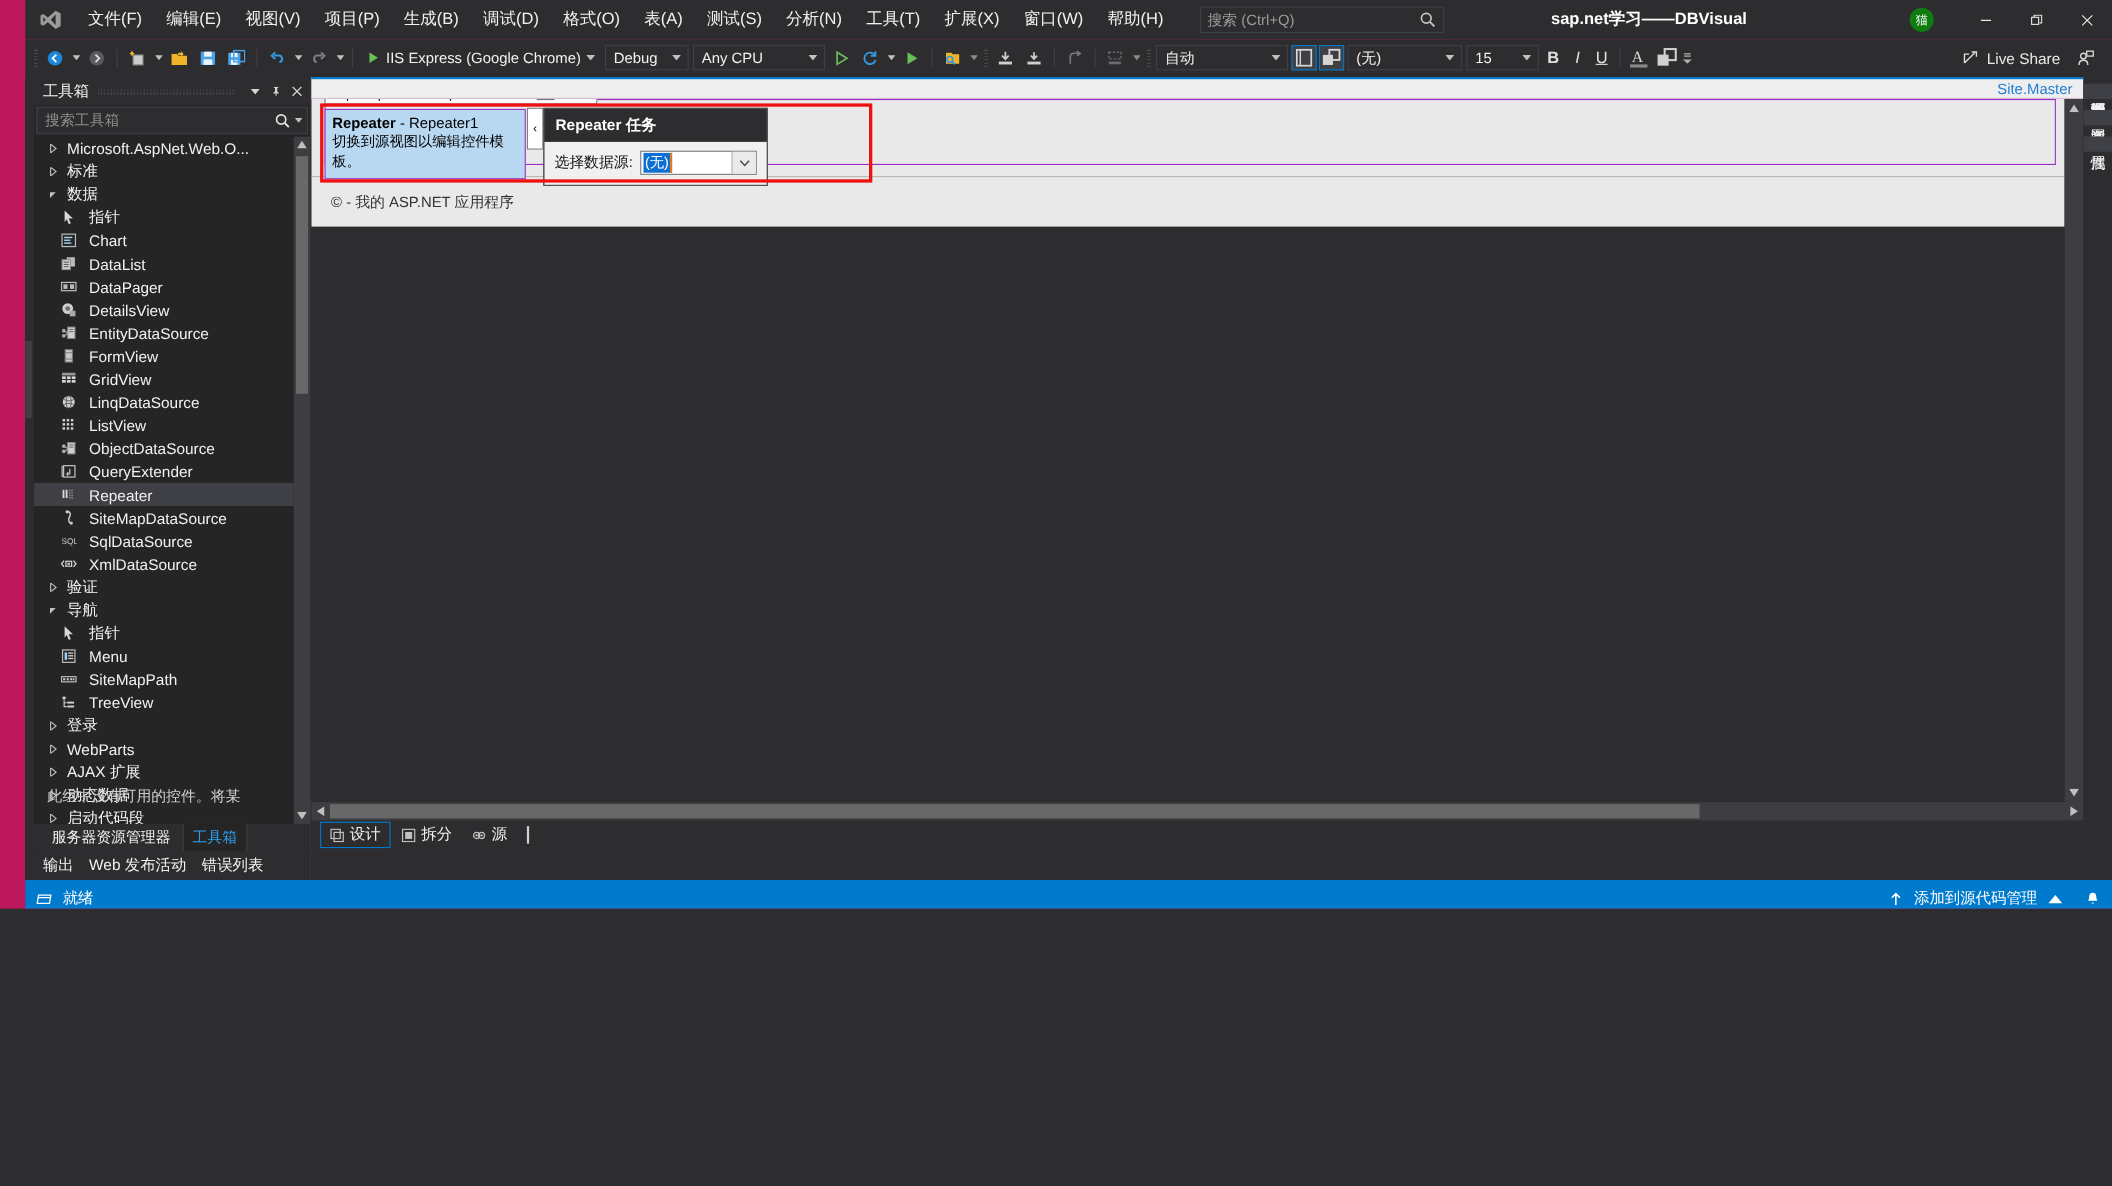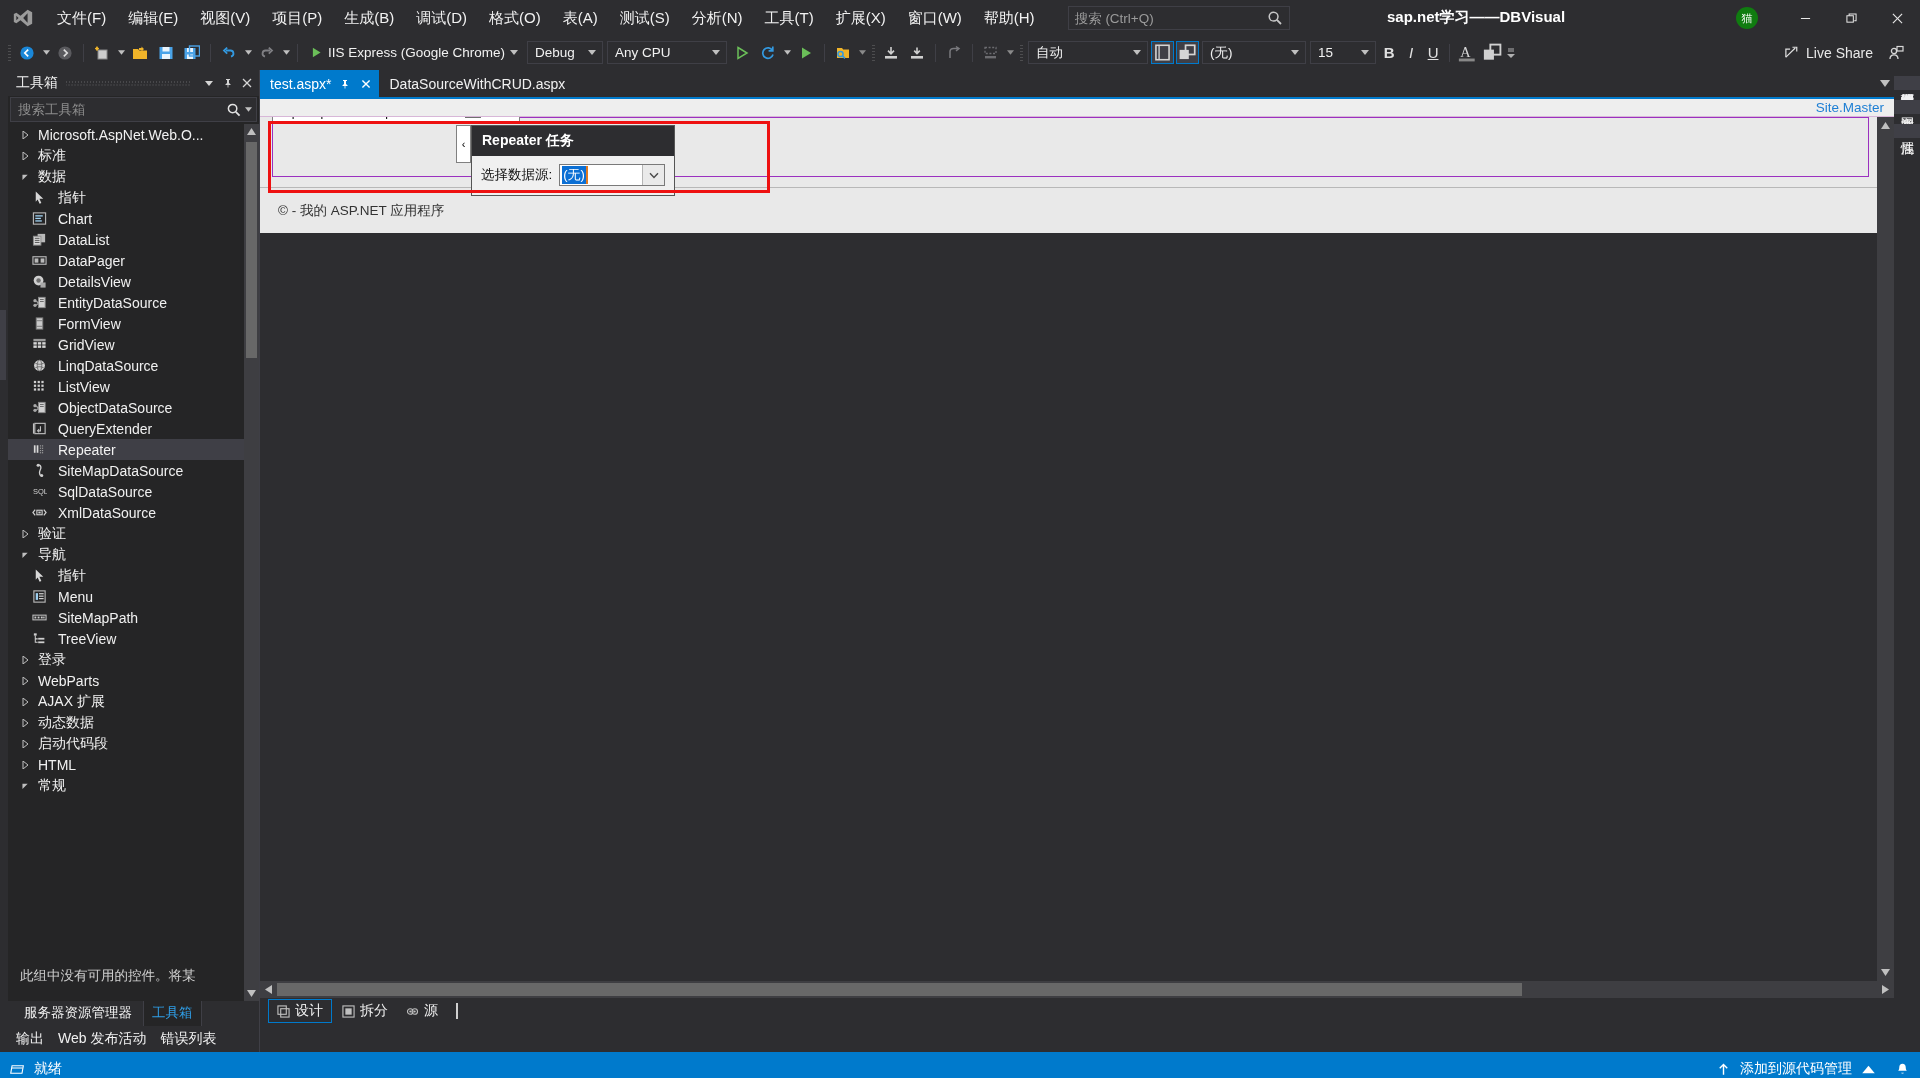--- a/index.html
+++ b/index.html
@@ -3,21 +3,21 @@
 <meta charset="utf-8">
 <style>
   * { box-sizing: border-box; margin:0; padding:0; }
   html,body{
     width:1920px; height:1078px; overflow:hidden;
     background:#2d2d30;
     font-family:"Liberation Sans","DejaVu Sans",sans-serif;
     color:#f1f1f1;
     -webkit-font-smoothing:antialiased;
   }
-  .app{position:relative;width:1920px;height:1078px;display:flex;flex-direction:column;background:#be185d;}
+  .app{position:relative;width:1920px;height:826px;display:flex;flex-direction:column;background:#be185d;padding-left:23px;}
 
   
   .menubar{height:36px;background:#2d2d30;display:flex;align-items:center;padding-left:10px;flex:0 0 36px;position:relative;}
   .vs-logo{width:26px;height:26px;display:flex;align-items:center;justify-content:center;margin-right:10px;}
   .vs-logo svg{width:20px;height:20px;}
   .menu-item{font-size:15px;color:#f1f1f1;padding:3px 11px;white-space:nowrap;cursor:default;line-height:20px;}
   .search-wrap{margin-left:22px;width:222px;height:24px;border:1px solid #3f3f46;background:#2d2d30;display:flex;align-items:center;padding:0 6px;position:relative;}
   .search-wrap input{flex:1;background:transparent;border:none;outline:none;color:#cfcfcf;font-size:13.5px;font-family:inherit;}
   .search-wrap input::placeholder{color:#9b9b9b;}
   .search-ico{width:16px;height:16px;opacity:.85;}
@@ -868,59 +868,41 @@
         <div class="tb-tab active">工具箱</div>
       </div>
       <div class="bottom-tabs">
         <div class="bt-tab">输出</div>
         <div class="bt-tab">Web 发布活动</div>
         <div class="bt-tab">错误列表</div>
       </div>
     </div>
 
     <div class="center">
-      <div class="doctabs">
-        <div class="dtab active">
-          <span>test.aspx*</span>
-          <span class="pin">
-              <svg viewBox="0 0 10 10">
-                <path d="M3 1h4v1H6v3l1.6 1.6V7H5.4v2.4h-.8V7H2.4v-.4L4 5V2H3z" fill="#fff"></path>
-              </svg>
-            </span>
-          <span class="x">
-              <svg viewBox="0 0 10 10">
-                <line x1="1.4" y1="1.4" x2="8.6" y2="8.6" stroke="#fff" stroke-width="1.4"></line>
-                <line x1="8.6" y1="1.4" x2="1.4" y2="8.6" stroke="#fff" stroke-width="1.4"></line>
-              </svg>
-            </span>
-        </div>
-        <div class="dtab">
-          <span>DataSourceWithCRUD.aspx</span>
-        </div>
-        <div class="dtab-fill">
-          <svg viewBox="0 0 10 7">
-              <path d="M5 7 0 0h10z" fill="#c0c0c0"></path>
-            </svg>
-        </div>
-      </div>
 
       <div class="master-bar">
         <span class="master-link">Site.Master</span>
       </div>
 
       <div class="designer">
         <div class="dz">
 
 
           <div class="content-area" style="height:60px;">
             <div class="mc-region" style="height:60px;right:8px;"></div>
             <div class="tag-maincontent">MainContent（自定义）</div>
             <div class="tag-repeater" style="left:12px;">asp:repeater#Repeater1DataSource1</div>
             <div class="tag-arrow">›</div>
 
+            <div class="rep-ctl">
+              <div class="rep-line1">
+                <b>Repeater</b><span> - Repeater1</span>
+              </div>
+              <div class="rep-line2">切换到源视图以编辑控件模板。</div>
+            </div>
 
             <div class="smart-tab">‹</div>
 
             <div class="task-panel">
               <div class="task-title">Repeater 任务</div>
               <div class="task-body">
                 <span class="task-lbl">选择数据源:</span>
                 <div class="ds-select">
                   <span class="ds-val">
                       <span>(无)</span>

